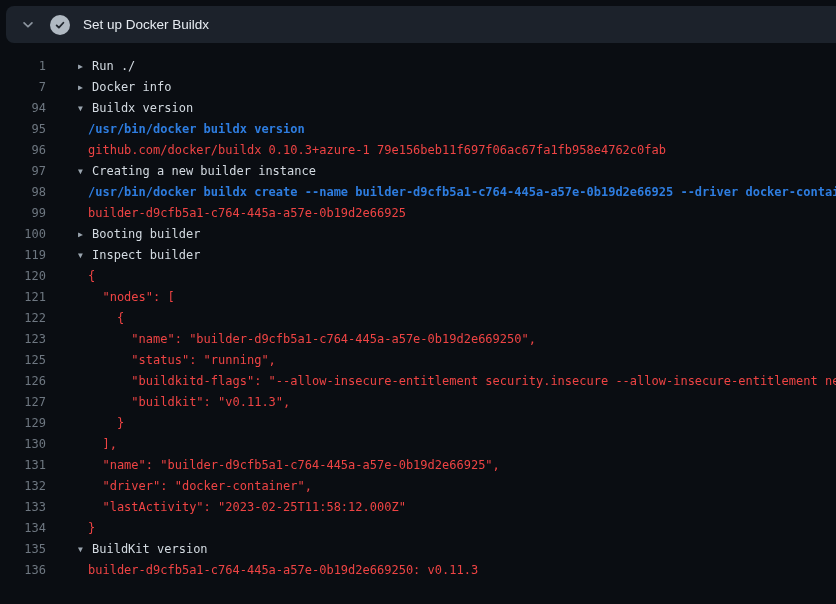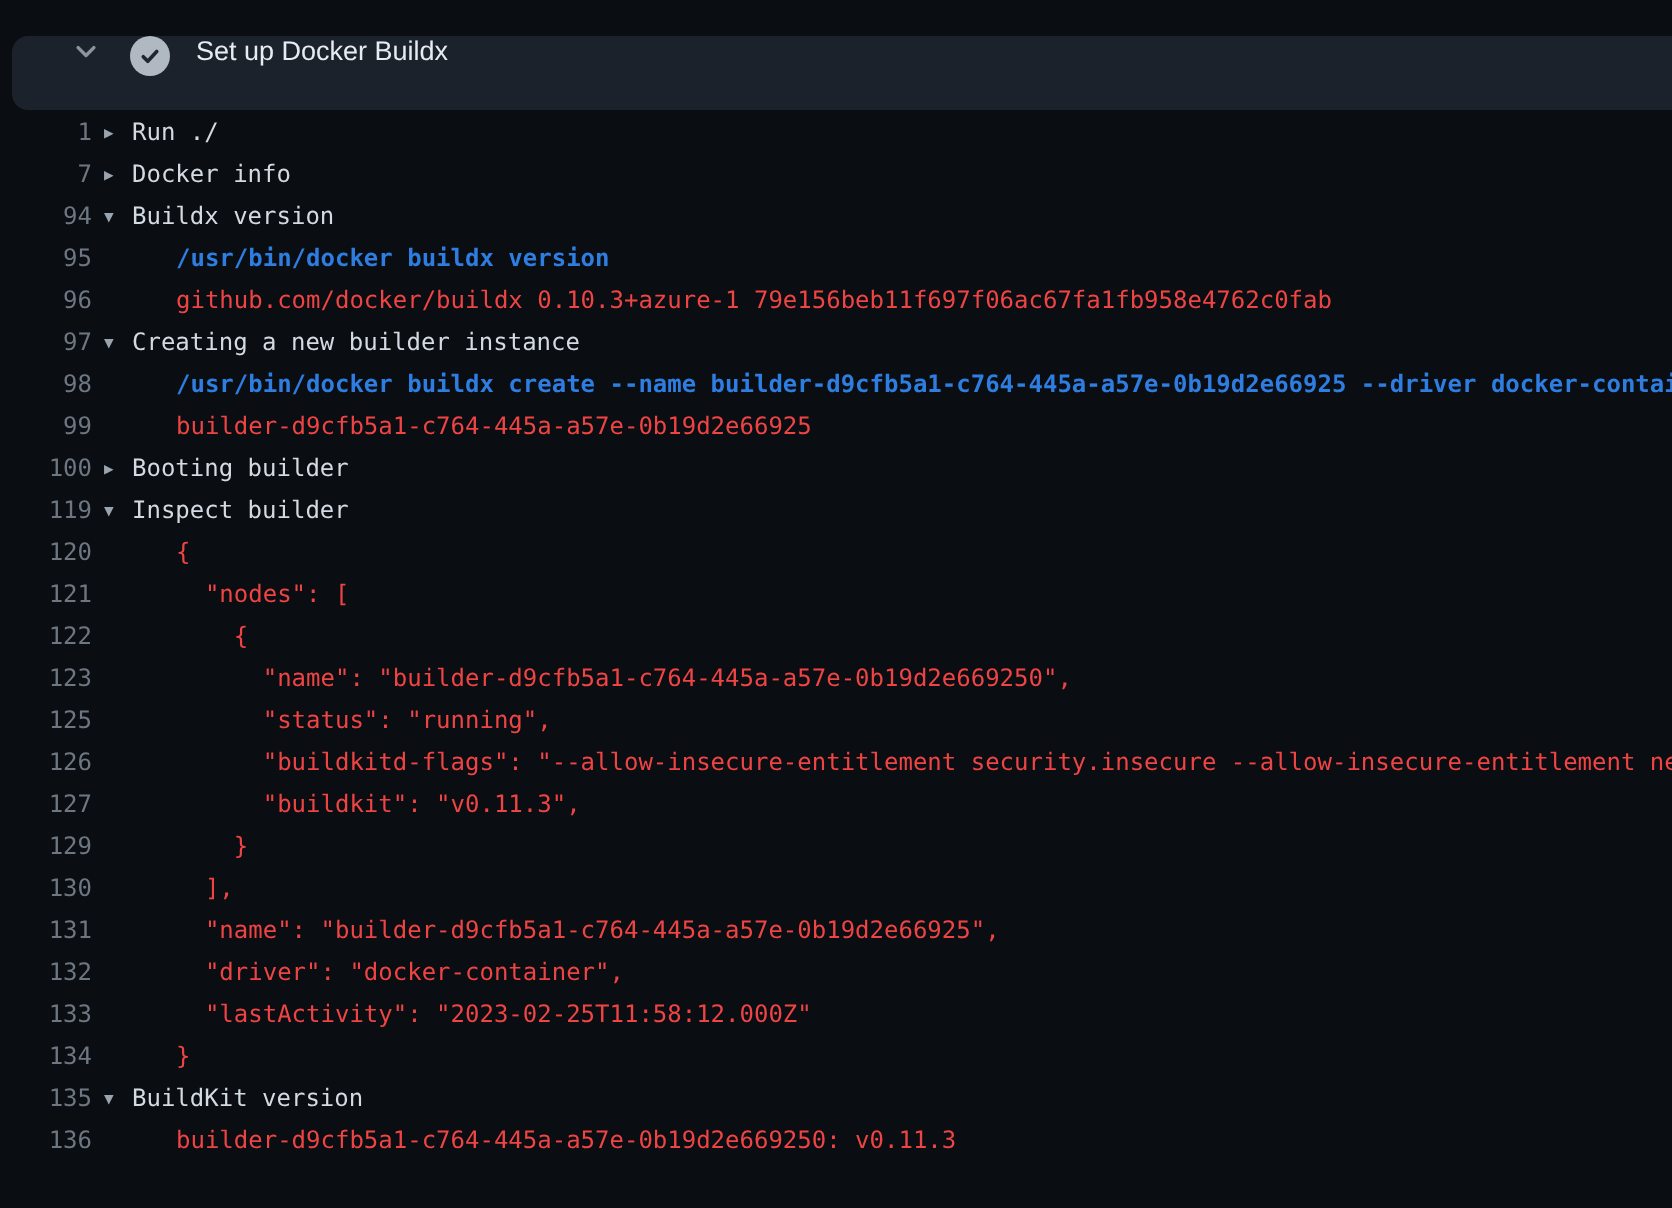--- a/index.html
+++ b/index.html
@@ -15,24 +15,24 @@
   
   .step-header {
     position: absolute;
     top: 6px;
     left: 6px;
     right: 0;
     height: 37px;
     background: var(--header-bg, #1c222b);
     border-radius: 8px 0 0 8px;
     display: flex;
-    padding: 0 27px;
+    align-items: center;
+    padding: 0 12px;
     cursor: pointer;
     font-family: "Liberation Sans", sans-serif;
-    margin-top: 12px;
   }
   .chev {
     width: 16px; height: 16px;
     display: flex; align-items: center; justify-content: center;
     flex: 0 0 auto;
     margin-left: 2px;
   }
   .status-circle {
     width: 20px; height: 20px;
     border-radius: 50%;
@@ -69,21 +69,21 @@
     overflow: hidden;
   }
   .num {
     flex: 0 0 46px;
     width: 46px;
     text-align: right;
     color: #6e7781;
     cursor: pointer;
     user-select: none;
   }
-  .gbody { margin-left: 6px; cursor: pointer; }
+  .gbody { margin-left: 32px; cursor: pointer; }
   .cbody { margin-left: 42px; text-align: center; }
   .arrow {
     display: inline-block;
     width: 14px;
     font-size: 8px;
     color: #9aa4ae;
     vertical-align: 1px;
   }
   .t-group   { color: #d3dae1; }
   .t-output  { color: #ef4444; }

